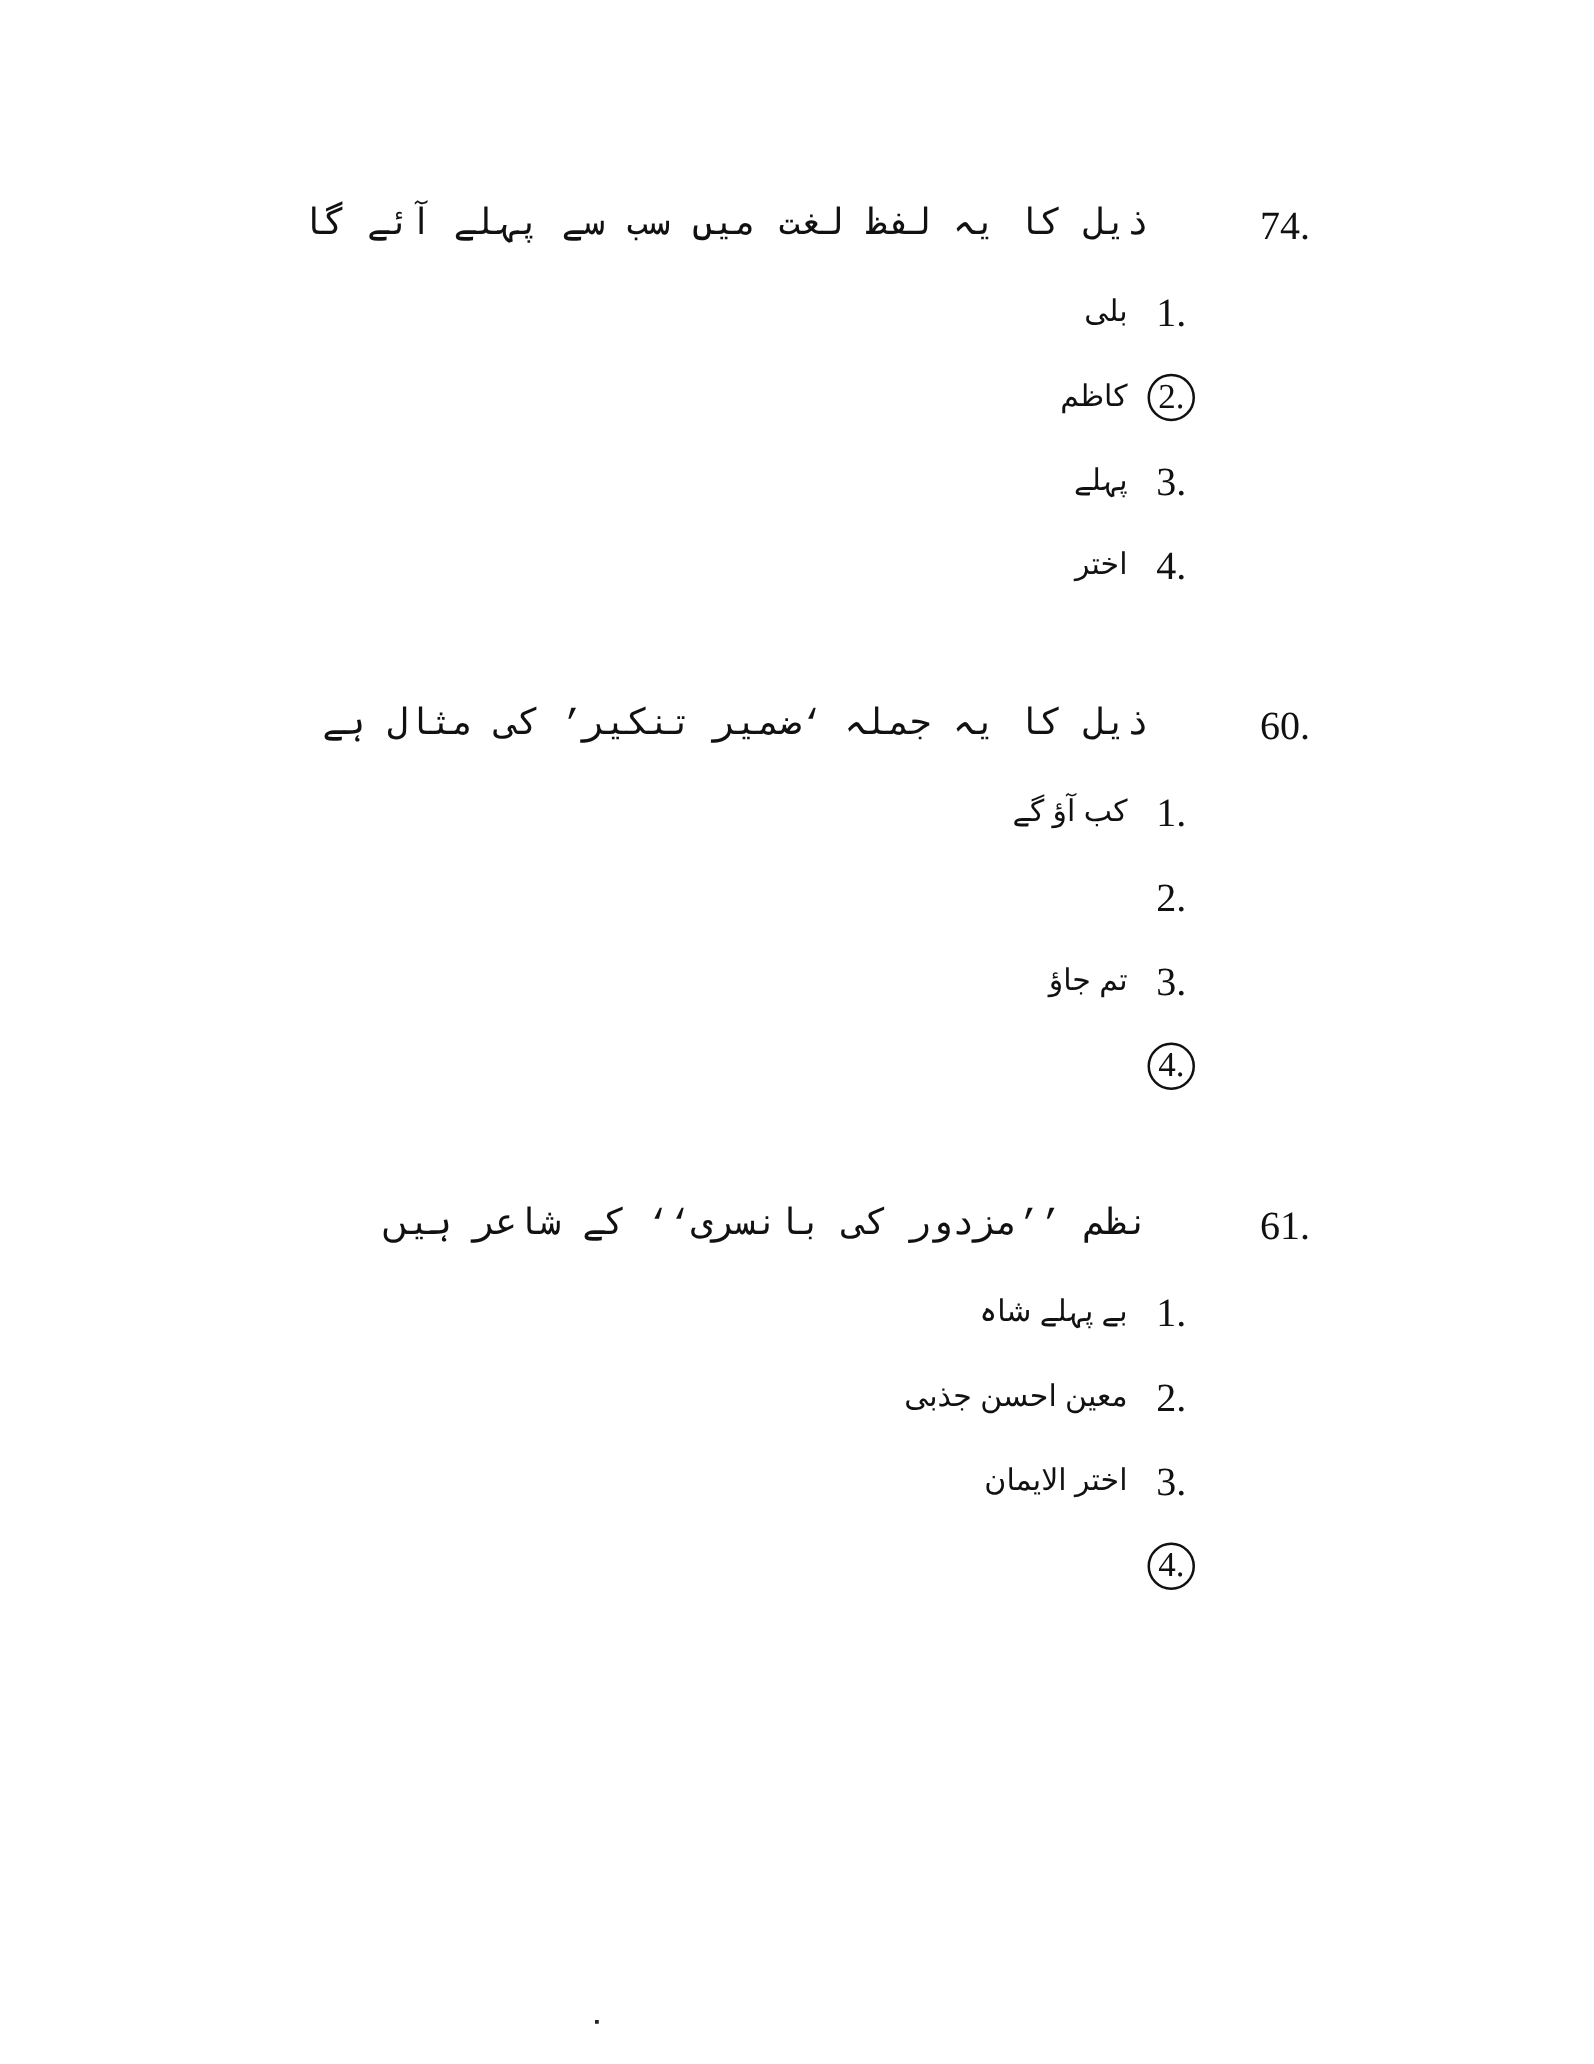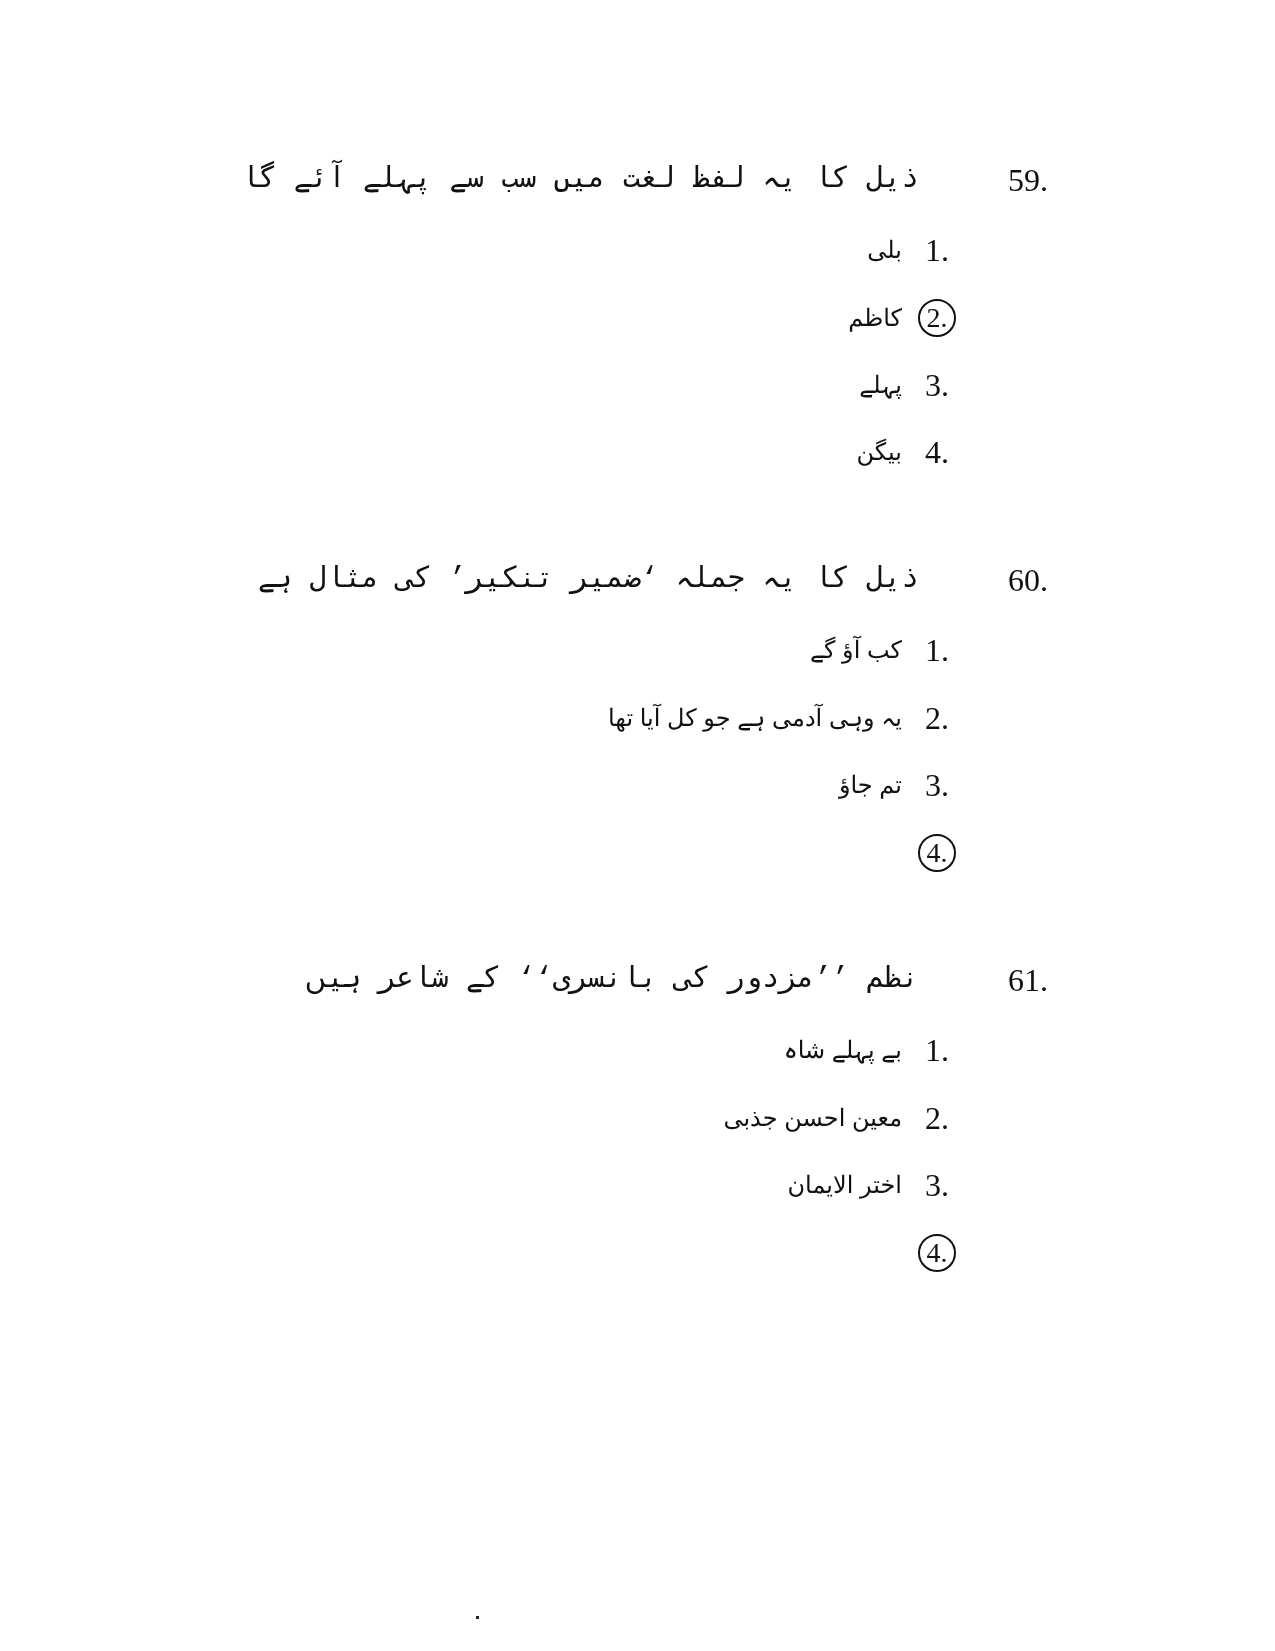--- a/index.html
+++ b/index.html
@@ -16,51 +16,50 @@
   .opt-num.circled { border: 2px solid #111; border-radius: 50%; width: 34px; height: 34px;
                      line-height: 34px; top: 3px; right: 319px; font-size: 28px; }
   .opt-text { position: absolute; right: 373px; top: 0; direction: rtl; font-size: 24px;
               line-height: 44px; white-space: nowrap; font-family: Liberation Sans, sans-serif; }
   .page-dot { position: absolute; left: 476px; top: 1616px; width: 3px; height: 3px; background: #222; }
 </style>
 </head>
 <body>
 
 <div class="question" style="top:160px;">
-  <span class="q-num">59.</span>
+  <span class="q-num">74.</span>
   <span class="q-text">ذیل کا یہ لفظ لغت میں سب سے پہلے آئے گا</span>
 </div>
 <div class="option" style="top:228px;">
   <span class="opt-num">1.</span>
   <span class="opt-text">بلی</span>
 </div>
 <div class="option" style="top:296px;">
   <span class="opt-num circled">2.</span>
   <span class="opt-text">کاظم</span>
 </div>
 <div class="option" style="top:363px;">
   <span class="opt-num">3.</span>
   <span class="opt-text">پہلے</span>
 </div>
 <div class="option" style="top:430px;">
   <span class="opt-num">4.</span>
-  <span class="opt-text">بیگن</span>
+  <span class="opt-text">اختر</span>
 </div>
 
 <div class="question" style="top:560px;">
   <span class="q-num">60.</span>
   <span class="q-text">ذیل کا یہ جملہ ‘ضمیر تنکیر’ کی مثال ہے</span>
 </div>
 <div class="option" style="top:628px;">
   <span class="opt-num">1.</span>
   <span class="opt-text">کب آؤ گے</span>
 </div>
 <div class="option" style="top:696px;">
   <span class="opt-num">2.</span>
-  <span class="opt-text">یہ وہی آدمی ہے جو کل آیا تھا</span>
 </div>
 <div class="option" style="top:763px;">
   <span class="opt-num">3.</span>
   <span class="opt-text">تم جاؤ</span>
 </div>
 <div class="option" style="top:831px;">
   <span class="opt-num circled">4.</span>
 </div>
 
 <div class="question" style="top:960px;">

